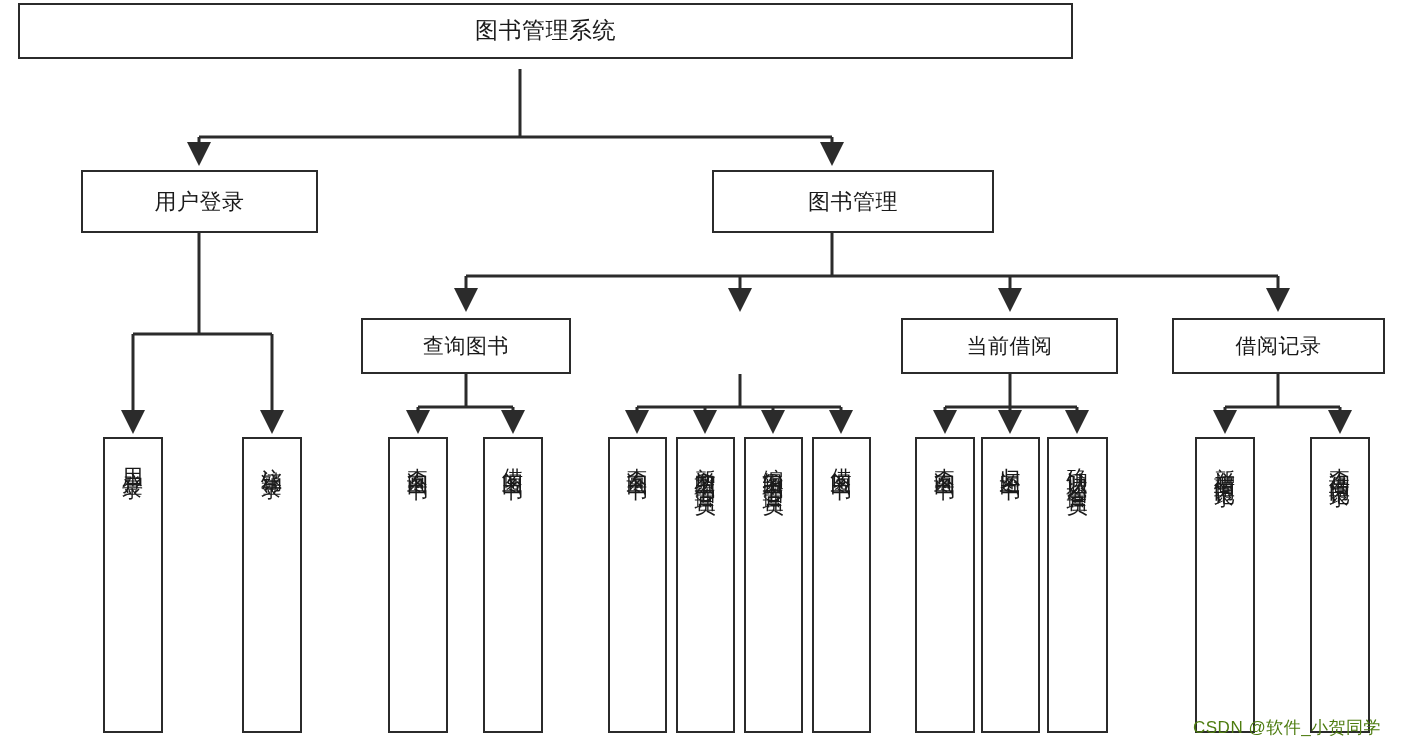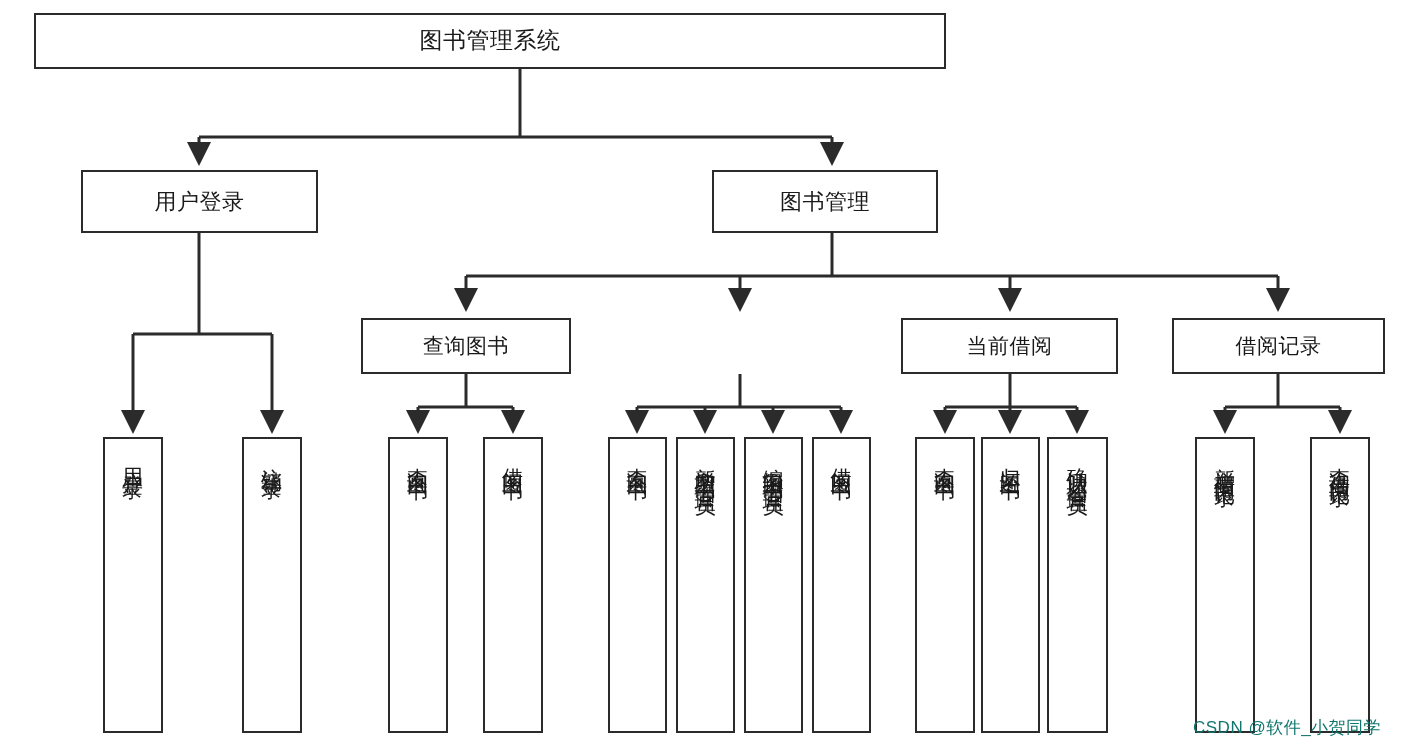--- a/index.html
+++ b/index.html
@@ -58,21 +58,21 @@
   .node.leaf .node-label {
     writing-mode: vertical-rl;
     text-orientation: upright;
     font-size: 21px;
     line-height: 1;
     letter-spacing: 4px;
     max-height: 272px;
   }
   .watermark {
     position: absolute;
-    color: #0f766e;
+    color: #4d7c0f;
     font-size: 17px;
     letter-spacing: 0.5px;
     white-space: nowrap;
     z-index: 3;
   }
 </style>
 </head>
 <body>
 
 <div id="diagram-root">
@@ -120,28 +120,28 @@
       <path d="M 1010 407 L 1010 430" marker-end="url(#arrow)"></path>
       <path d="M 1077 407 L 1077 430" marker-end="url(#arrow)"></path>
 
       <path d="M 1278 374 L 1278 407"></path>
       <path d="M 1225 407 L 1340 407"></path>
       <path d="M 1225 407 L 1225 430" marker-end="url(#arrow)"></path>
       <path d="M 1340 407 L 1340 430" marker-end="url(#arrow)"></path>
     </g>
   </svg>
 
-  <div class="node root" style="left:18px; top:13px; width:912px; height:56px;margin-left:16px;">
+  <div class="node root" style="left:18px; top:3px; width:1055px; height:56px;">
     <span class="node-label">图书管理系统</span>
   </div>
 
   <div class="node level1" style="left:81px; top:170px; width:237px; height:63px;">
     <span class="node-label">用户登录</span>
   </div>
-  <div class="node level1" style="left:712px; top:170px; width:226px; height:63px;align-items:center;">
+  <div class="node level1" style="left:712px; top:170px; width:282px; height:63px;align-items:center;">
     <span class="node-label">图书管理</span>
   </div>
 
   <div class="node level2" style="left:361px; top:318px; width:210px; height:56px;">
     <span class="node-label">查询图书</span>
   </div>
   <div class="node level2" style="left:1172px; top:318px; width:213px; height:56px;">
     <span class="node-label">借阅记录</span>
   </div>
   <div class="node level2" style="left:901px; top:318px; width:217px; height:56px;">

